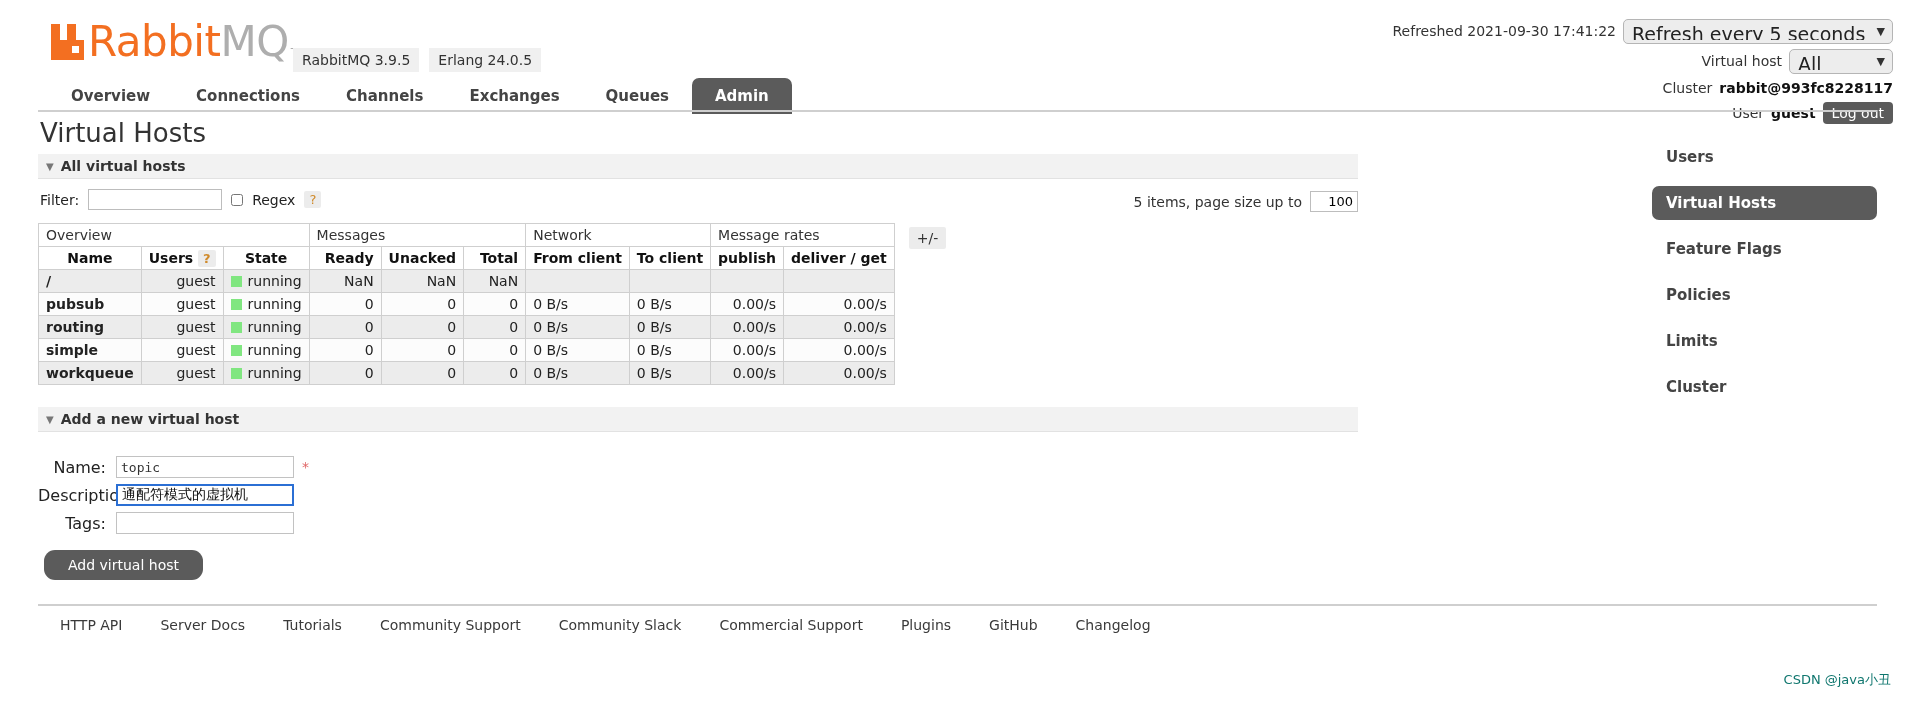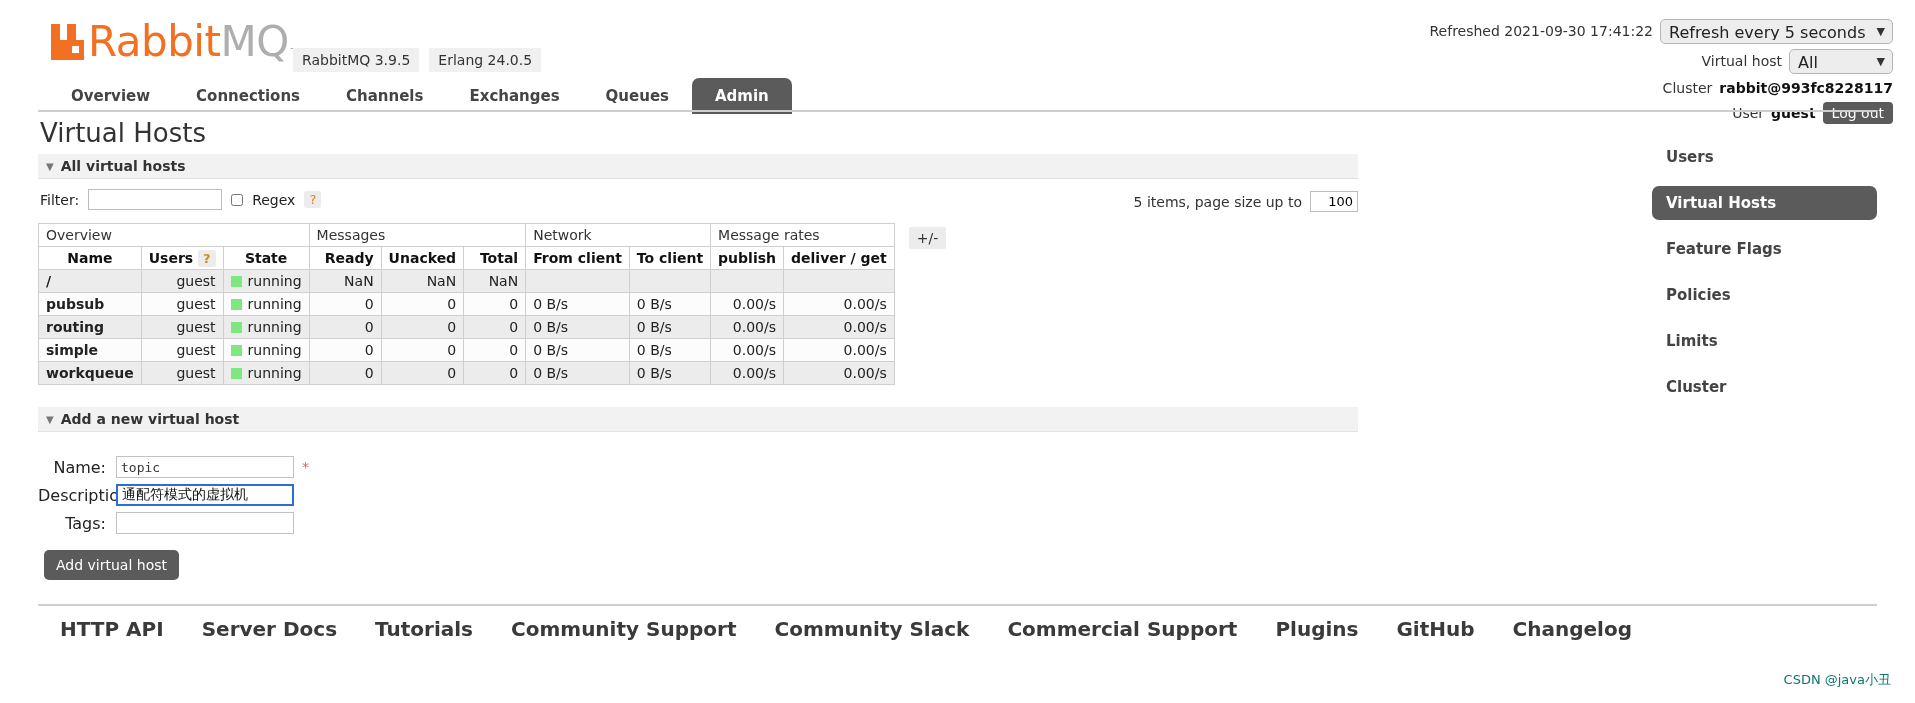--- a/index.html
+++ b/index.html
@@ -48,21 +48,21 @@
     font-size: 14px;
     color: #333;
   }
   .tr-line { display: flex; align-items: center; justify-content: flex-end; gap: 7px; height: 26px; margin-bottom: 4px; }
   .tr-label { color: #333; }
   .sel {
     appearance: none; -webkit-appearance: none;
     border: 1px solid #b5b5b5; border-radius: 5px;
     background: #ededed;
     padding: 3px 26px 3px 8px;
-    font-family: inherit; font-size: 16px; color: #222;
+    font-family: inherit; font-size: 19px; color: #222;
     height: 25px;
   }
   .sel-wrap { position: relative; display: inline-block; }
   .sel-wrap .chev {
     position: absolute; right: 8px; top: 50%; transform: translateY(-50%);
     pointer-events: none; font-size: 11px; color: #333;
   }
   .tr-bold { font-weight: bold; color: #111; }
   .logout-btn {
     background: #5b5b5b; color: #fff; border: 0; border-radius: 4px;
@@ -180,22 +180,22 @@
     font-size: 13px; padding: 1px 4px; color: #333;
   }
   .finput.focused {
     border: 2px solid #2b6fd4;
     font-family: "DejaVu Sans", "Liberation Sans", sans-serif;
     font-size: 14px; color: #111;
   }
   .req { color: #e06666; margin-left: 8px; font-size: 14px; }
   .add-btn {
     margin-top: 10px; margin-left: 6px;
-    background: #5b5b5b; color: #fff; border: 0; border-radius: 5px;
-    font-family: inherit; font-size: 14px; padding: 7px 12px; cursor: pointer;
+    background: #5b5b5b; color: #fff; border: 0; border-radius: 11px;
+    font-family: inherit; font-size: 14px; padding: 7px 24px; cursor: pointer;
   }
 
   
   .sidebar { position: absolute; right: 38px; top: 140px; width: 225px; }
   .side-item {
     font-weight: bold; font-size: 15px; color: #444;
     padding: 8px 14px; border-radius: 7px; margin-bottom: 12px;
     cursor: pointer;
   }
   .side-item.active { background: #5b5b5b; color: #fff; }
@@ -203,21 +203,21 @@
   
   .footer-hr {
     position: absolute; left: 38px; top: 604px; width: 1839px;
     border-top: 2px solid #cfcfcf;
   }
   .footer {
     position: absolute; left: 60px; top: 617px;
     display: flex; gap: 38px;
   }
   .foot-link {
-    font-weight: bold; font-size: 20px; color: #3a3a3a; cursor: pointer;
+    font-weight: normal; font-size: 14px; color: #3a3a3a; cursor: pointer;
   }
 
   .watermark {
     position: absolute; right: 24px; bottom: 14px;
     color: #0f766e; font-size: 13px;
   }
 </style>
 </head>
 <body>
 

